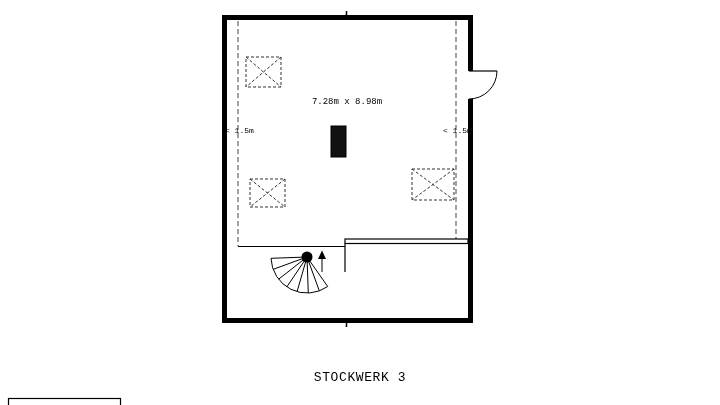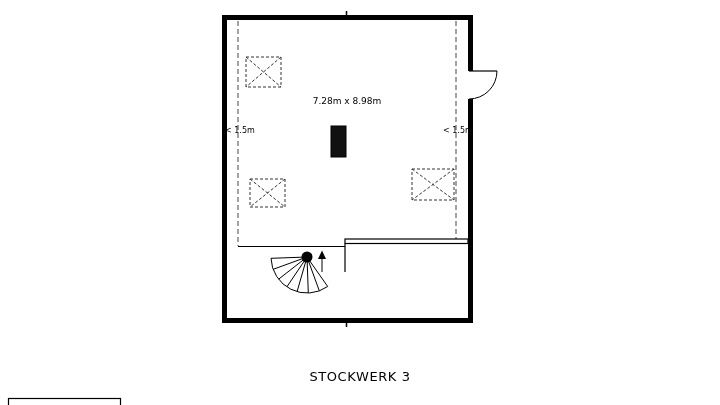--- a/index.html
+++ b/index.html
@@ -8,20 +8,21 @@
     width: 720px;
     height: 405px;
     background: #ffffff;
     overflow: hidden;
     font-family: "DejaVu Sans", sans-serif;
   }
   .plan-wrap {
     position: relative;
     width: 720px;
     height: 405px;
+    font-family: Liberation Mono, monospace;
   }
   svg { display: block; }
   text { fill: #000000; }
   .dim-label { font-size: 9px; }
   .height-label { font-size: 8px; }
   .floor-title { font-size: 13px; letter-spacing: 0.6px; }
 </style>
 </head>
 <body>
 

